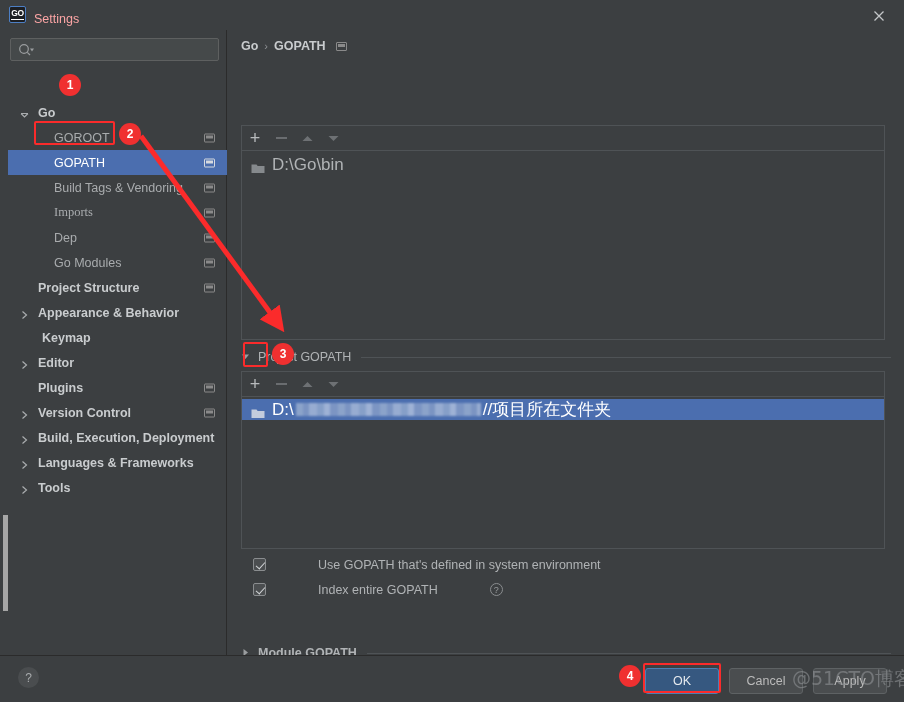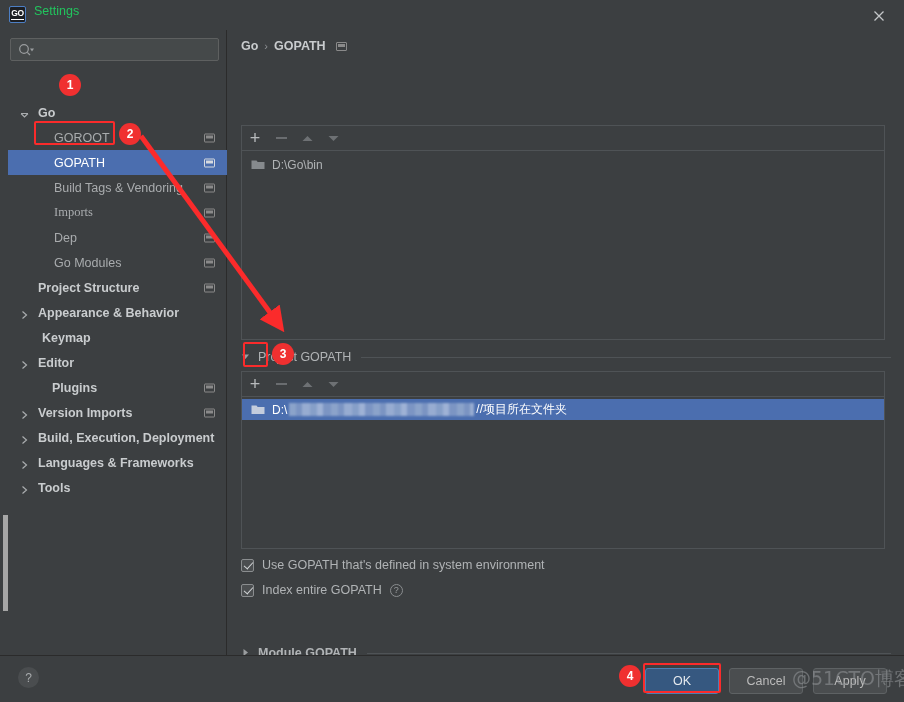--- a/index.html
+++ b/index.html
@@ -28,22 +28,22 @@
     background: #1d1f23;
     border: 1.5px solid #4d7fc4;
     border-radius: 2px;
     display: flex; align-items: center; justify-content: center;
     font-size: 8.5px; font-weight: bold; color: #ffffff;
     letter-spacing: -0.3px;
     line-height: 1;
   }
   #go-logo span { border-bottom: 1.5px solid #ffffff; padding-bottom: 1px; }
   #window-title {
-    position: absolute; left: 34px; top: 4px;
-    font-size: 12.5px; color: #22c55e;
+    position: absolute; left: 34px; top: 12px;
+    font-size: 12.5px; color: #fca5a5;
   }
   #close-btn {
     position: absolute; right: 16px; top: 7px;
     width: 18px; height: 18px;
     cursor: pointer;
   }
   #close-btn svg { display: block; }
 
   
   #sidebar {
@@ -165,21 +165,21 @@
   .tb-plus {
     color: #b8bbbd; font-size: 18px; line-height: 1; font-weight: 300;
   }
   .tb-minus {
     width: 11px; height: 2px; background: #6a6d70;
   }
   .list-row {
     position: absolute; left: 0; right: 0; height: 21px;
     display: flex; align-items: center;
     padding-left: 9px;
-    font-size: 12px;
+    font-size: 17px;
     cursor: default;
   }
   .list-row .folder {
     width: 14px; height: 11px; margin-right: 7px; flex: 0 0 auto;
     position: relative;
   }
   .list-row.selected { background: #4b6eaf; }
   .list-row .rowtext { color: #b0b3b5; white-space: nowrap; }
   .list-row.selected .rowtext { color: #ffffff; }
 
@@ -192,24 +192,25 @@
       repeating-linear-gradient(90deg,
         #8fa6cc 0 7px, #7e97c4 7px 13px, #9cb0d3 13px 21px,
         #8aa2ca 21px 28px, #a3b6d8 28px 34px, #7f98c5 34px 42px),
       #8ea5cb;
     filter: blur(1.2px);
     opacity: 0.95;
     margin: 0 2px;
   }
 
   .chk-row {
-    position: absolute; left: 13px;
-    display: flex; align-items: center;
+    position: absolute; left: 25px;
+    display: flex; align-items: flex-start;
     font-size: 12.5px; color: #b0b3b5;
     cursor: default;
+    gap: 44px;
   }
   .chk {
     width: 13px; height: 13px; margin-right: 8px;
     border: 1px solid #8a8d8f; border-radius: 2px;
     background: #4b4e50;
     position: relative; flex: 0 0 auto;
   }
   .chk::after {
     content: "";
     position: absolute; left: 3.5px; top: 0.5px;
@@ -353,28 +354,28 @@
           <div class="tree-item bold" style="top: 295px;">
             <span class="tlabel" style="left: 34px;">Keymap</span>
           </div>
           <div class="tree-item bold" style="top: 320px;">
             <span class="arrow"><svg width="9" height="9" viewBox="0 0 9 9">
                 <path d="M2.5 1 L6.5 4.5 L2.5 8" stroke="#a9acae" stroke-width="1.2" fill="none"></path>
               </svg></span>
             <span class="tlabel" style="left: 30px;">Editor</span>
           </div>
           <div class="tree-item bold" style="top: 345px;">
-            <span class="tlabel" style="left: 44px;">Plugins</span>
+            <span class="tlabel" style="left: 30px;">Plugins</span>
             <span class="cfg-icon"></span>
           </div>
           <div class="tree-item bold" style="top: 370px;">
             <span class="arrow"><svg width="9" height="9" viewBox="0 0 9 9">
                 <path d="M2.5 1 L6.5 4.5 L2.5 8" stroke="#a9acae" stroke-width="1.2" fill="none"></path>
               </svg></span>
-            <span class="tlabel" style="left: 30px;">Version Imports</span>
+            <span class="tlabel" style="left: 30px;">Version Control</span>
             <span class="cfg-icon"></span>
           </div>
           <div class="tree-item bold" style="top: 395px; text-decoration: underline;">
             <span class="arrow"><svg width="9" height="9" viewBox="0 0 9 9">
                 <path d="M2.5 1 L6.5 4.5 L2.5 8" stroke="#a9acae" stroke-width="1.2" fill="none"></path>
               </svg></span>
             <span class="tlabel" style="left: 30px;">Build, Execution, Deployment</span>
           </div>
           <div class="tree-item bold" style="top: 420px;">
             <span class="arrow"><svg width="9" height="9" viewBox="0 0 9 9">

